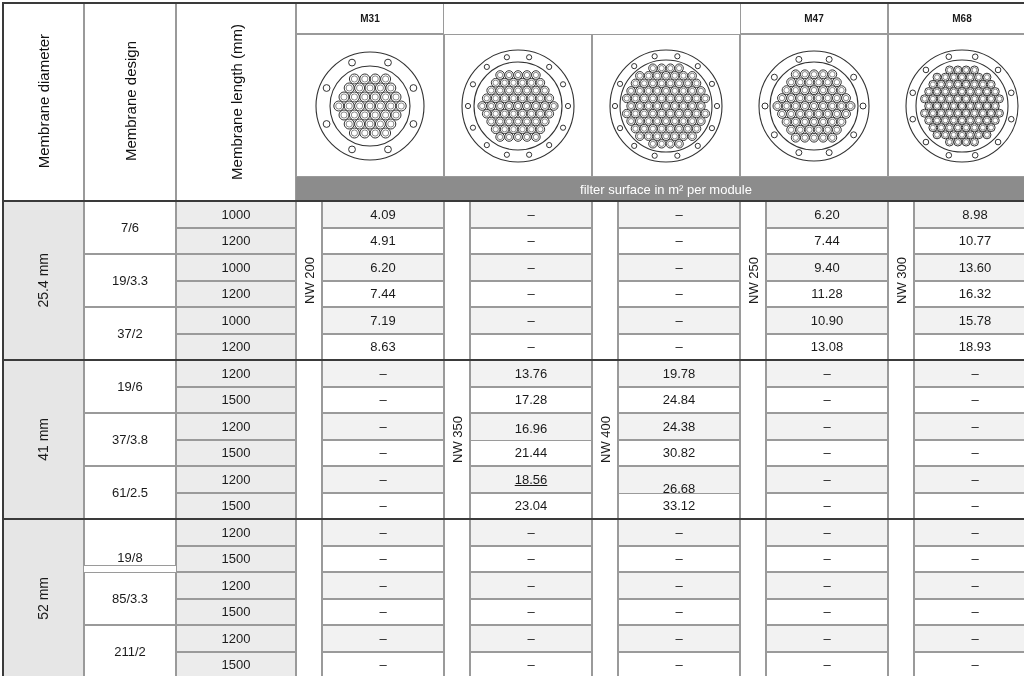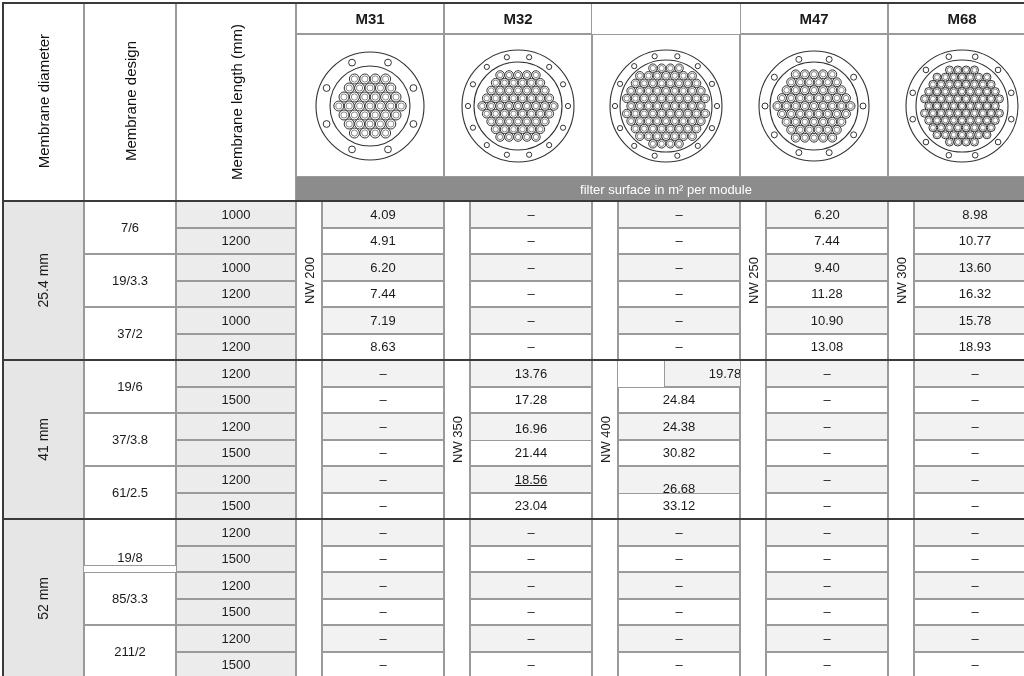--- a/index.html
+++ b/index.html
@@ -42,21 +42,21 @@
 
   
   .rot-head {
     background: #ffffff;
     font-size: 15px;
     color: #111;
   }
 
   
   .mod-head {
-    font-size: 15px;
+    font-size: 10px;
     font-weight: bold;
     background: #ffffff;
   }
 
   
   .banner {
     background: #8c8c8c;
     color: #ffffff;
     font-size: 13px;
     border: 1px solid #8c8c8c;
@@ -205,23 +205,20 @@
         <circle cx="85.6" cy="87.0192" r="3.1" fill="#fff" stroke="#555" stroke-width="0.7"></circle>
         <circle cx="54.4" cy="32.9808" r="5" fill="#fff" stroke="#333" stroke-width="1"></circle>
         <circle cx="54.4" cy="32.9808" r="3.1" fill="#fff" stroke="#555" stroke-width="0.7"></circle>
         <circle cx="54.4" cy="87.0192" r="5" fill="#fff" stroke="#333" stroke-width="1"></circle>
         <circle cx="54.4" cy="87.0192" r="3.1" fill="#fff" stroke="#555" stroke-width="0.7"></circle>
         <circle cx="38.8" cy="60" r="5" fill="#fff" stroke="#333" stroke-width="1"></circle>
         <circle cx="38.8" cy="60" r="3.1" fill="#fff" stroke="#555" stroke-width="0.7"></circle>
         <circle cx="101.2" cy="60" r="5" fill="#fff" stroke="#333" stroke-width="1"></circle>
         <circle cx="101.2" cy="60" r="3.1" fill="#fff" stroke="#555" stroke-width="0.7"></circle>
       </svg>
-    </div>
-    <div class="cell mod-head" style="left: 444px; top: 2px; width: 148px; height: 32px;">
-      <span>M32</span>
     </div>
     <div class="cell draw" style="left: 444px; top: 34px; width: 148px; height: 143px;">
       <svg width="140" height="120" viewBox="0 0 140 120">
         <circle cx="70" cy="60" r="56" fill="#fff" stroke="#333" stroke-width="1.1"></circle>
         <circle cx="81.12604669781572" cy="11.25360439090882" r="2.6" fill="#fff" stroke="#333" stroke-width="1"></circle>
         <circle cx="101.17449009293668" cy="20.908425876598507" r="2.6" fill="#fff" stroke="#333" stroke-width="1"></circle>
         <circle cx="115.04844339512096" cy="38.30581304412209" r="2.6" fill="#fff" stroke="#333" stroke-width="1"></circle>
         <circle cx="120" cy="60" r="2.6" fill="#fff" stroke="#333" stroke-width="1"></circle>
         <circle cx="115.04844339512096" cy="81.69418695587791" r="2.6" fill="#fff" stroke="#333" stroke-width="1"></circle>
         <circle cx="101.17449009293668" cy="99.0915741234015" r="2.6" fill="#fff" stroke="#333" stroke-width="1"></circle>
@@ -1025,21 +1022,21 @@
     </div>
     <div class="cell len" style="left: 176px; top: 360px; width: 120px; height: 26.5px;">
       <span>1200</span>
     </div>
     <div class="cell val" style="left: 322px; top: 360px; width: 122px; height: 26.5px;">
       <span>–</span>
     </div>
     <div class="cell val" style="left: 470px; top: 360px; width: 122px; height: 26.5px;">
       <span>13.76</span>
     </div>
-    <div class="cell val" style="left: 618px; top: 360px; width: 122px; height: 26.5px; margin-left: 46px;">
+    <div class="cell val" style="left: 618px; top: 360px; width: 122px; height: 26.5px;">
       <span>19.78</span>
     </div>
     <div class="cell val" style="left: 766px; top: 360px; width: 122px; height: 26.5px;">
       <span>–</span>
     </div>
     <div class="cell val" style="left: 914px; top: 360px; width: 122px; height: 26.5px;">
       <span>–</span>
     </div>
     <div class="cell len" style="left: 176px; top: 386.5px; width: 120px; height: 26.5px;">
       <span>1500</span>

